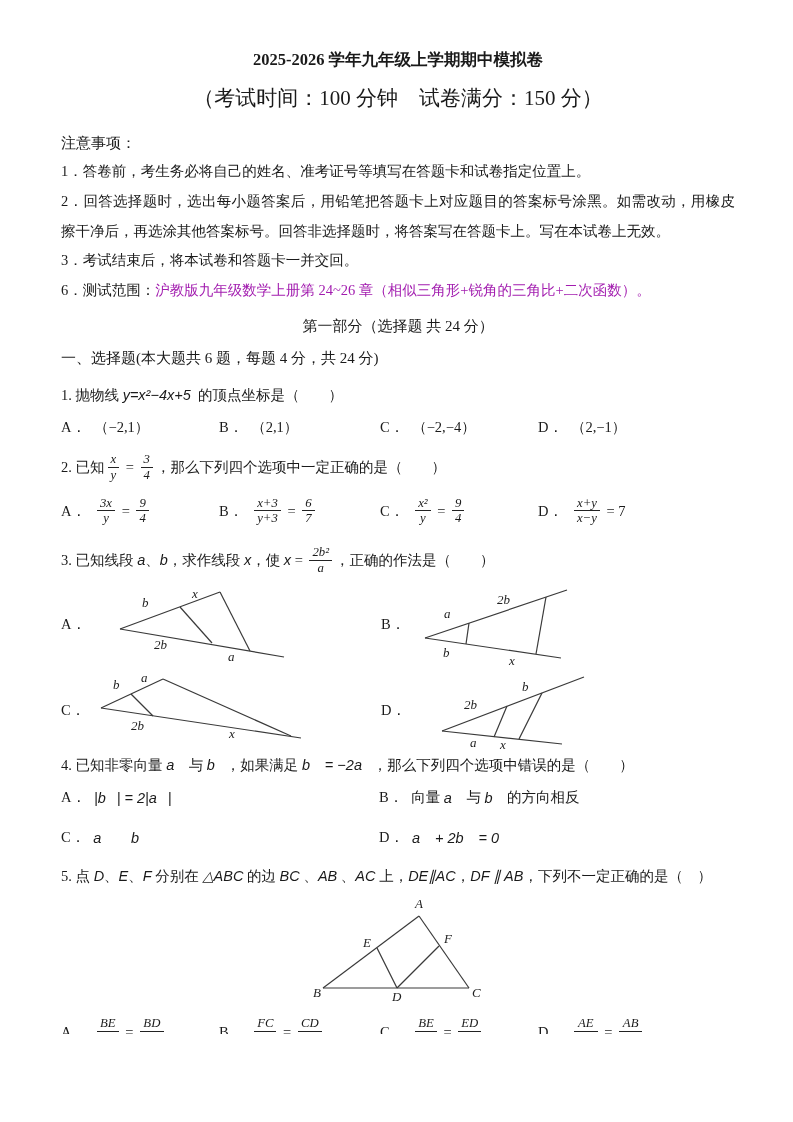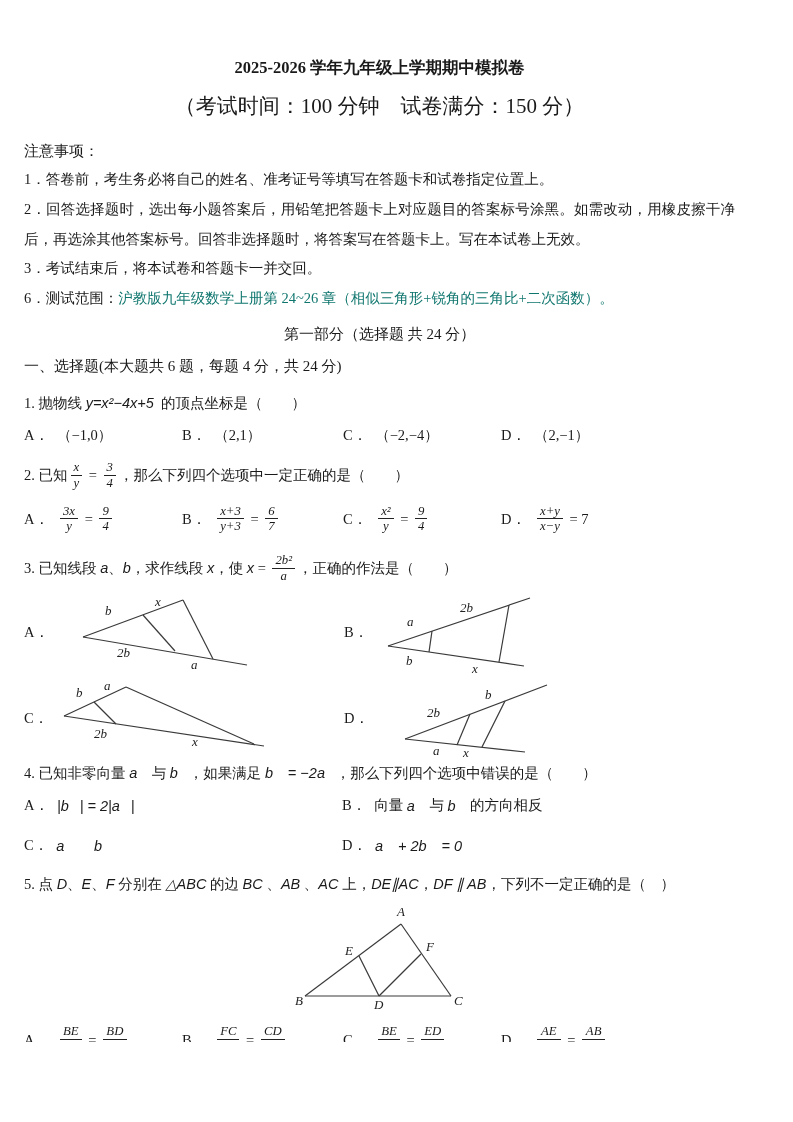--- a/index.html
+++ b/index.html
@@ -1,21 +1,21 @@
 <!DOCTYPE html>
 <html><head>
 <meta charset="utf-8">
 <style>
   html,body{margin:0;padding:0;background:#ffffff;}
   .page{
     position:relative;
     width:793px;height:1034px;
     box-sizing:border-box;
-    padding:48px 58px 0 24px;
-    margin:8px auto;
+    padding:48px 58px 0 61px;
+    margin:0 auto;
     background:#ffffff;
     overflow:hidden;
     font-family:"Liberation Serif","DejaVu Serif",serif;
     color:#1a1a1a;
     font-size:14.5px;
   }
   .title{
     margin:0 0 10px 0;
     text-align:center;
     font-size:16.5px;
@@ -24,21 +24,21 @@
   }
   .subtitle{
     text-align:center;
     font-size:21px;
     line-height:1.5;
     margin-bottom:16px;
   }
   .bold{font-weight:normal;}
   .notice-heading{font-size:15px;line-height:1.8;}
   .nitem{margin:0;line-height:2.05;text-align:justify;}
-  .red{color:#0f766e;}
+  .red{color:#a21caf;}
   .part-title{text-align:center;font-size:15px;line-height:1.9;margin:6px 0 4px 0;}
   .sec-heading{font-size:15px;line-height:1.9;margin:2px 0 10px 0;}
   .stem{line-height:1.7;margin:2px 0 6px 0;}
   .math{font-family:Liberation Sans, sans-serif;font-style:italic;}
   .frac{
     display:inline-flex;flex-direction:column;
     vertical-align:middle;text-align:center;
     line-height:1.15;font-style:italic;
     font-size:0.88em;margin:0 3px;position:relative;top:-1px;
   }
@@ -82,21 +82,21 @@
   </section>
 
   <div class="part-title">第一部分（选择题 共 24 分）</div>
   <div class="sec-heading bold">一、选择题(本大题共 6 题，每题 4 分，共 24 分)</div>
 
   <div class="stem"><span class="seg">1. 抛物线 </span><span class="math">y=x²−4x+5</span><span class="seg">  的顶点坐标是（　　）</span></div>
   <div class="opts cols4">
     <div class="opt">
         <span class="olabel">A．</span>
         <span class="oval">
-          <span class="seg">（−1,0）</span>
+          <span class="seg">（−2,1）</span>
         </span>
       </div>
     <div class="opt">
         <span class="olabel">B．</span>
         <span class="oval">
           <span class="seg">（2,1）</span>
         </span>
       </div>
     <div class="opt">
         <span class="olabel">C．</span>

